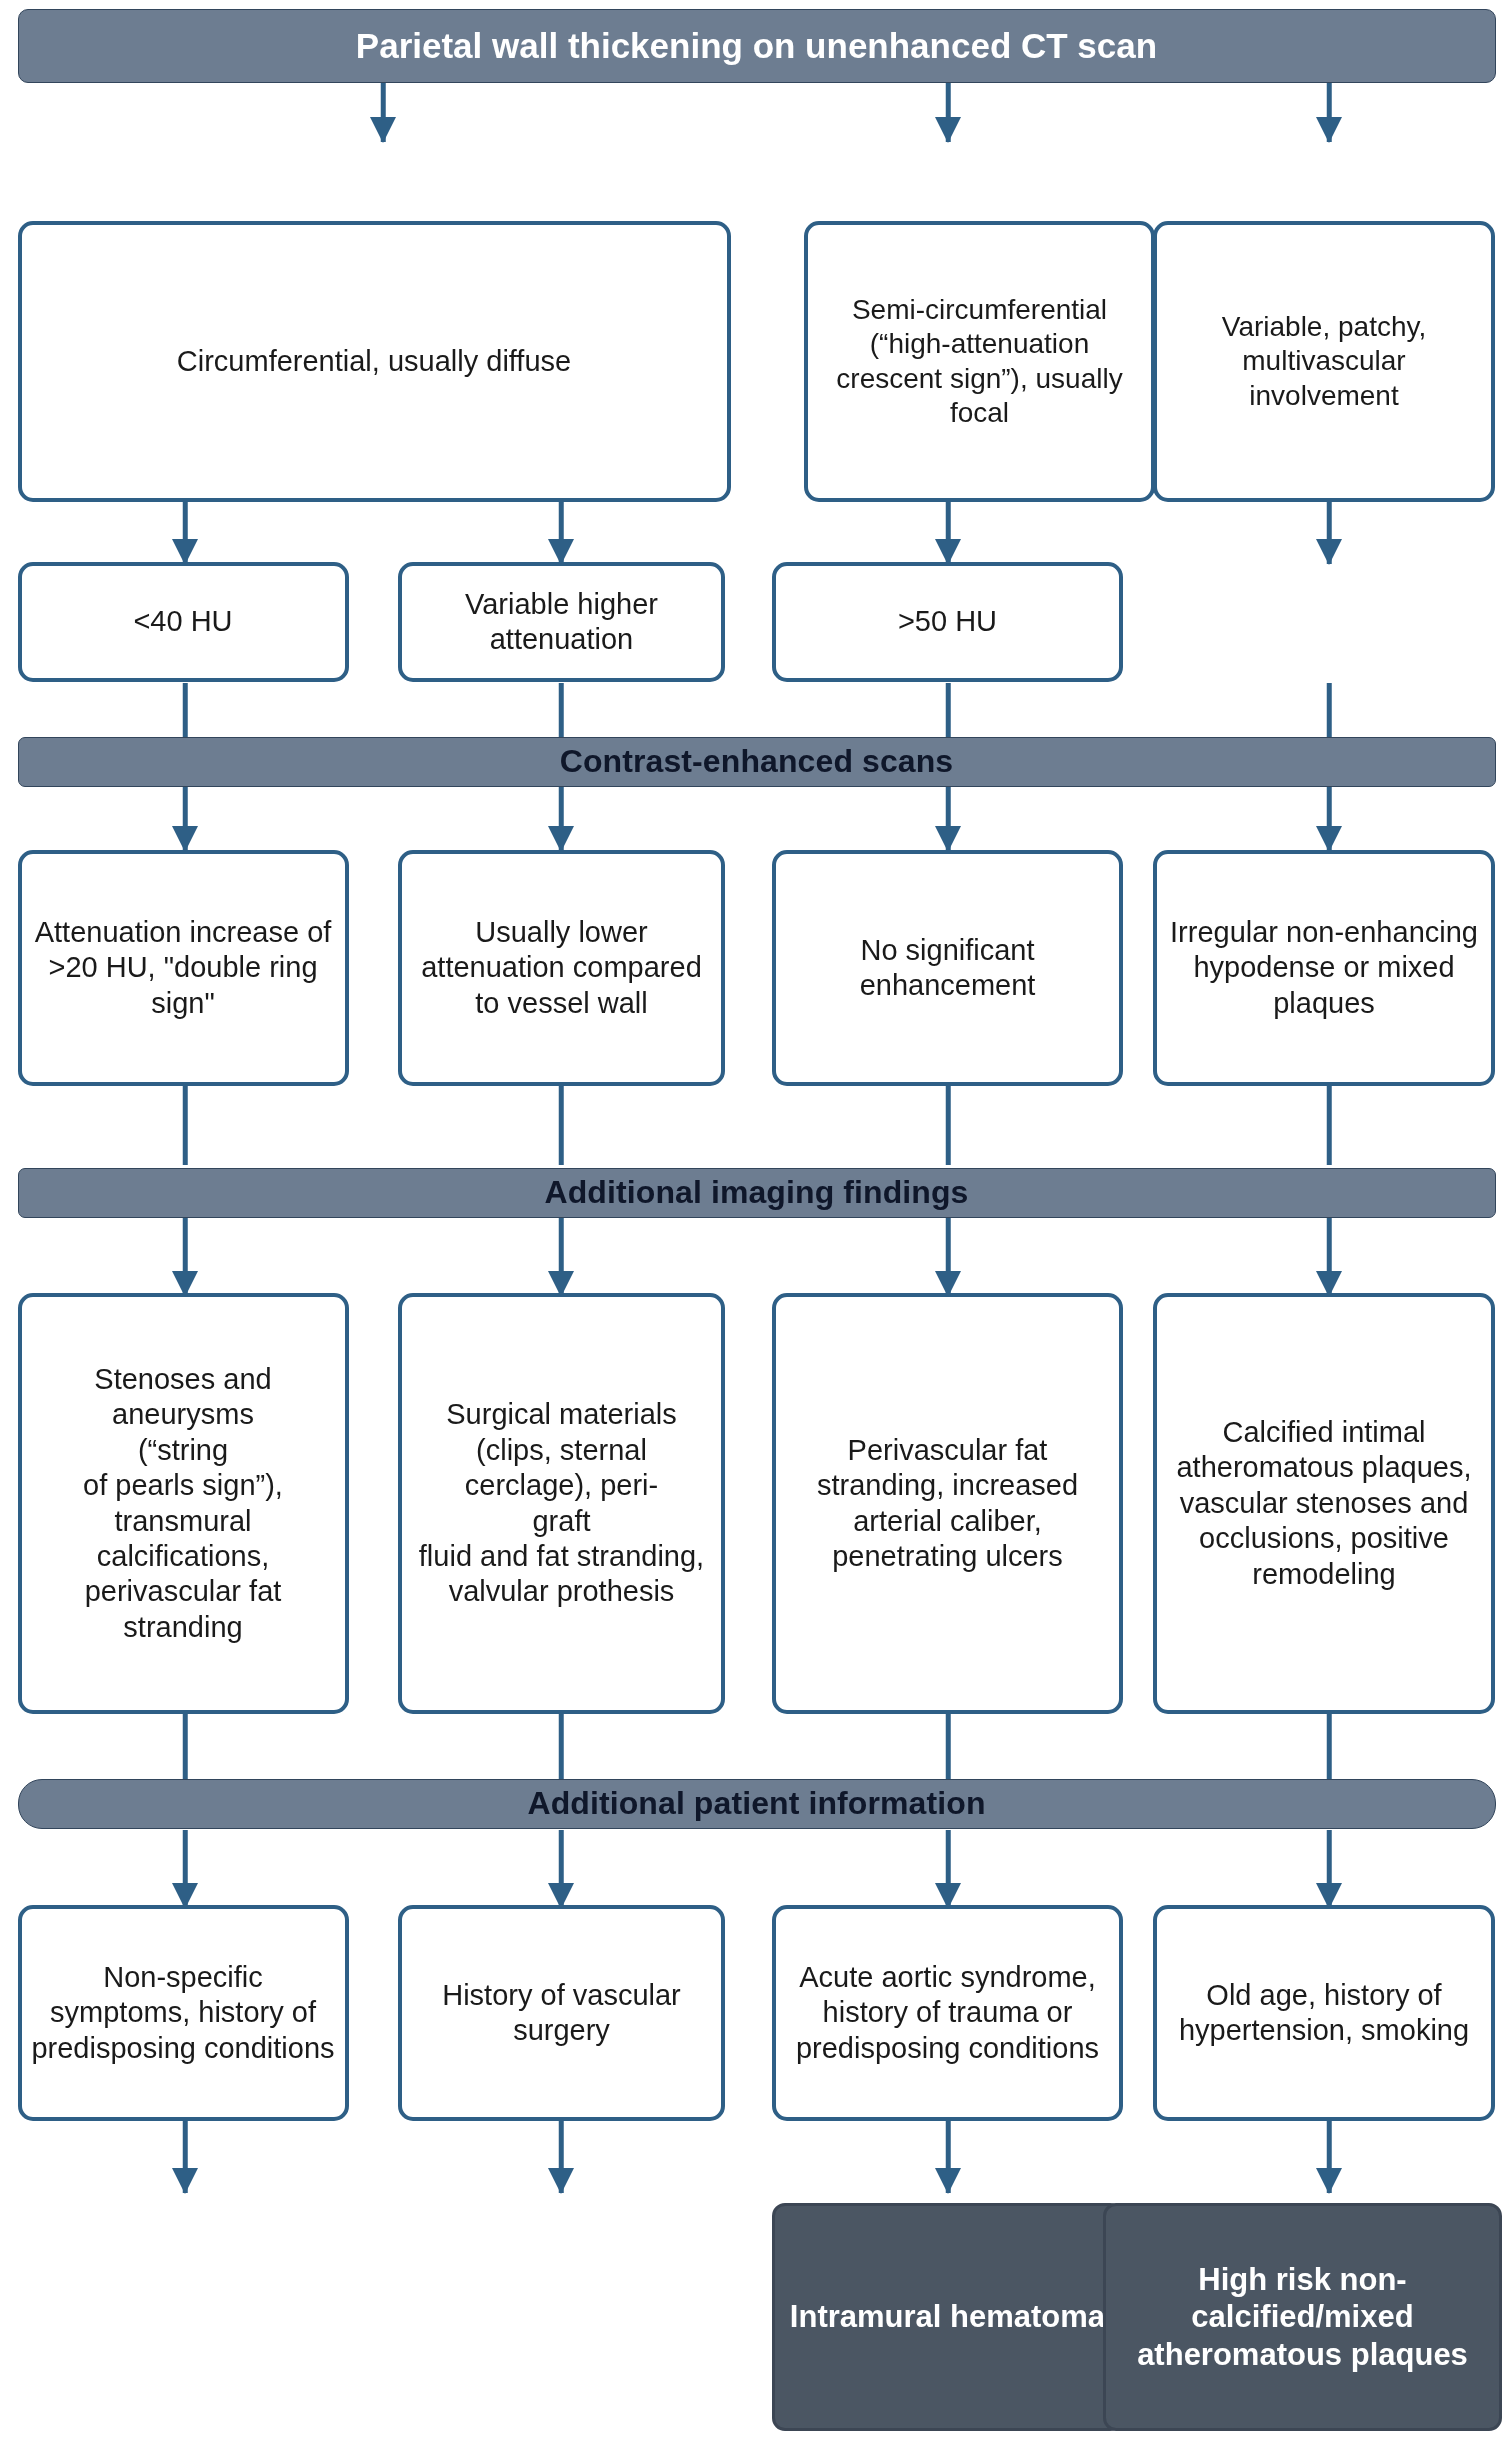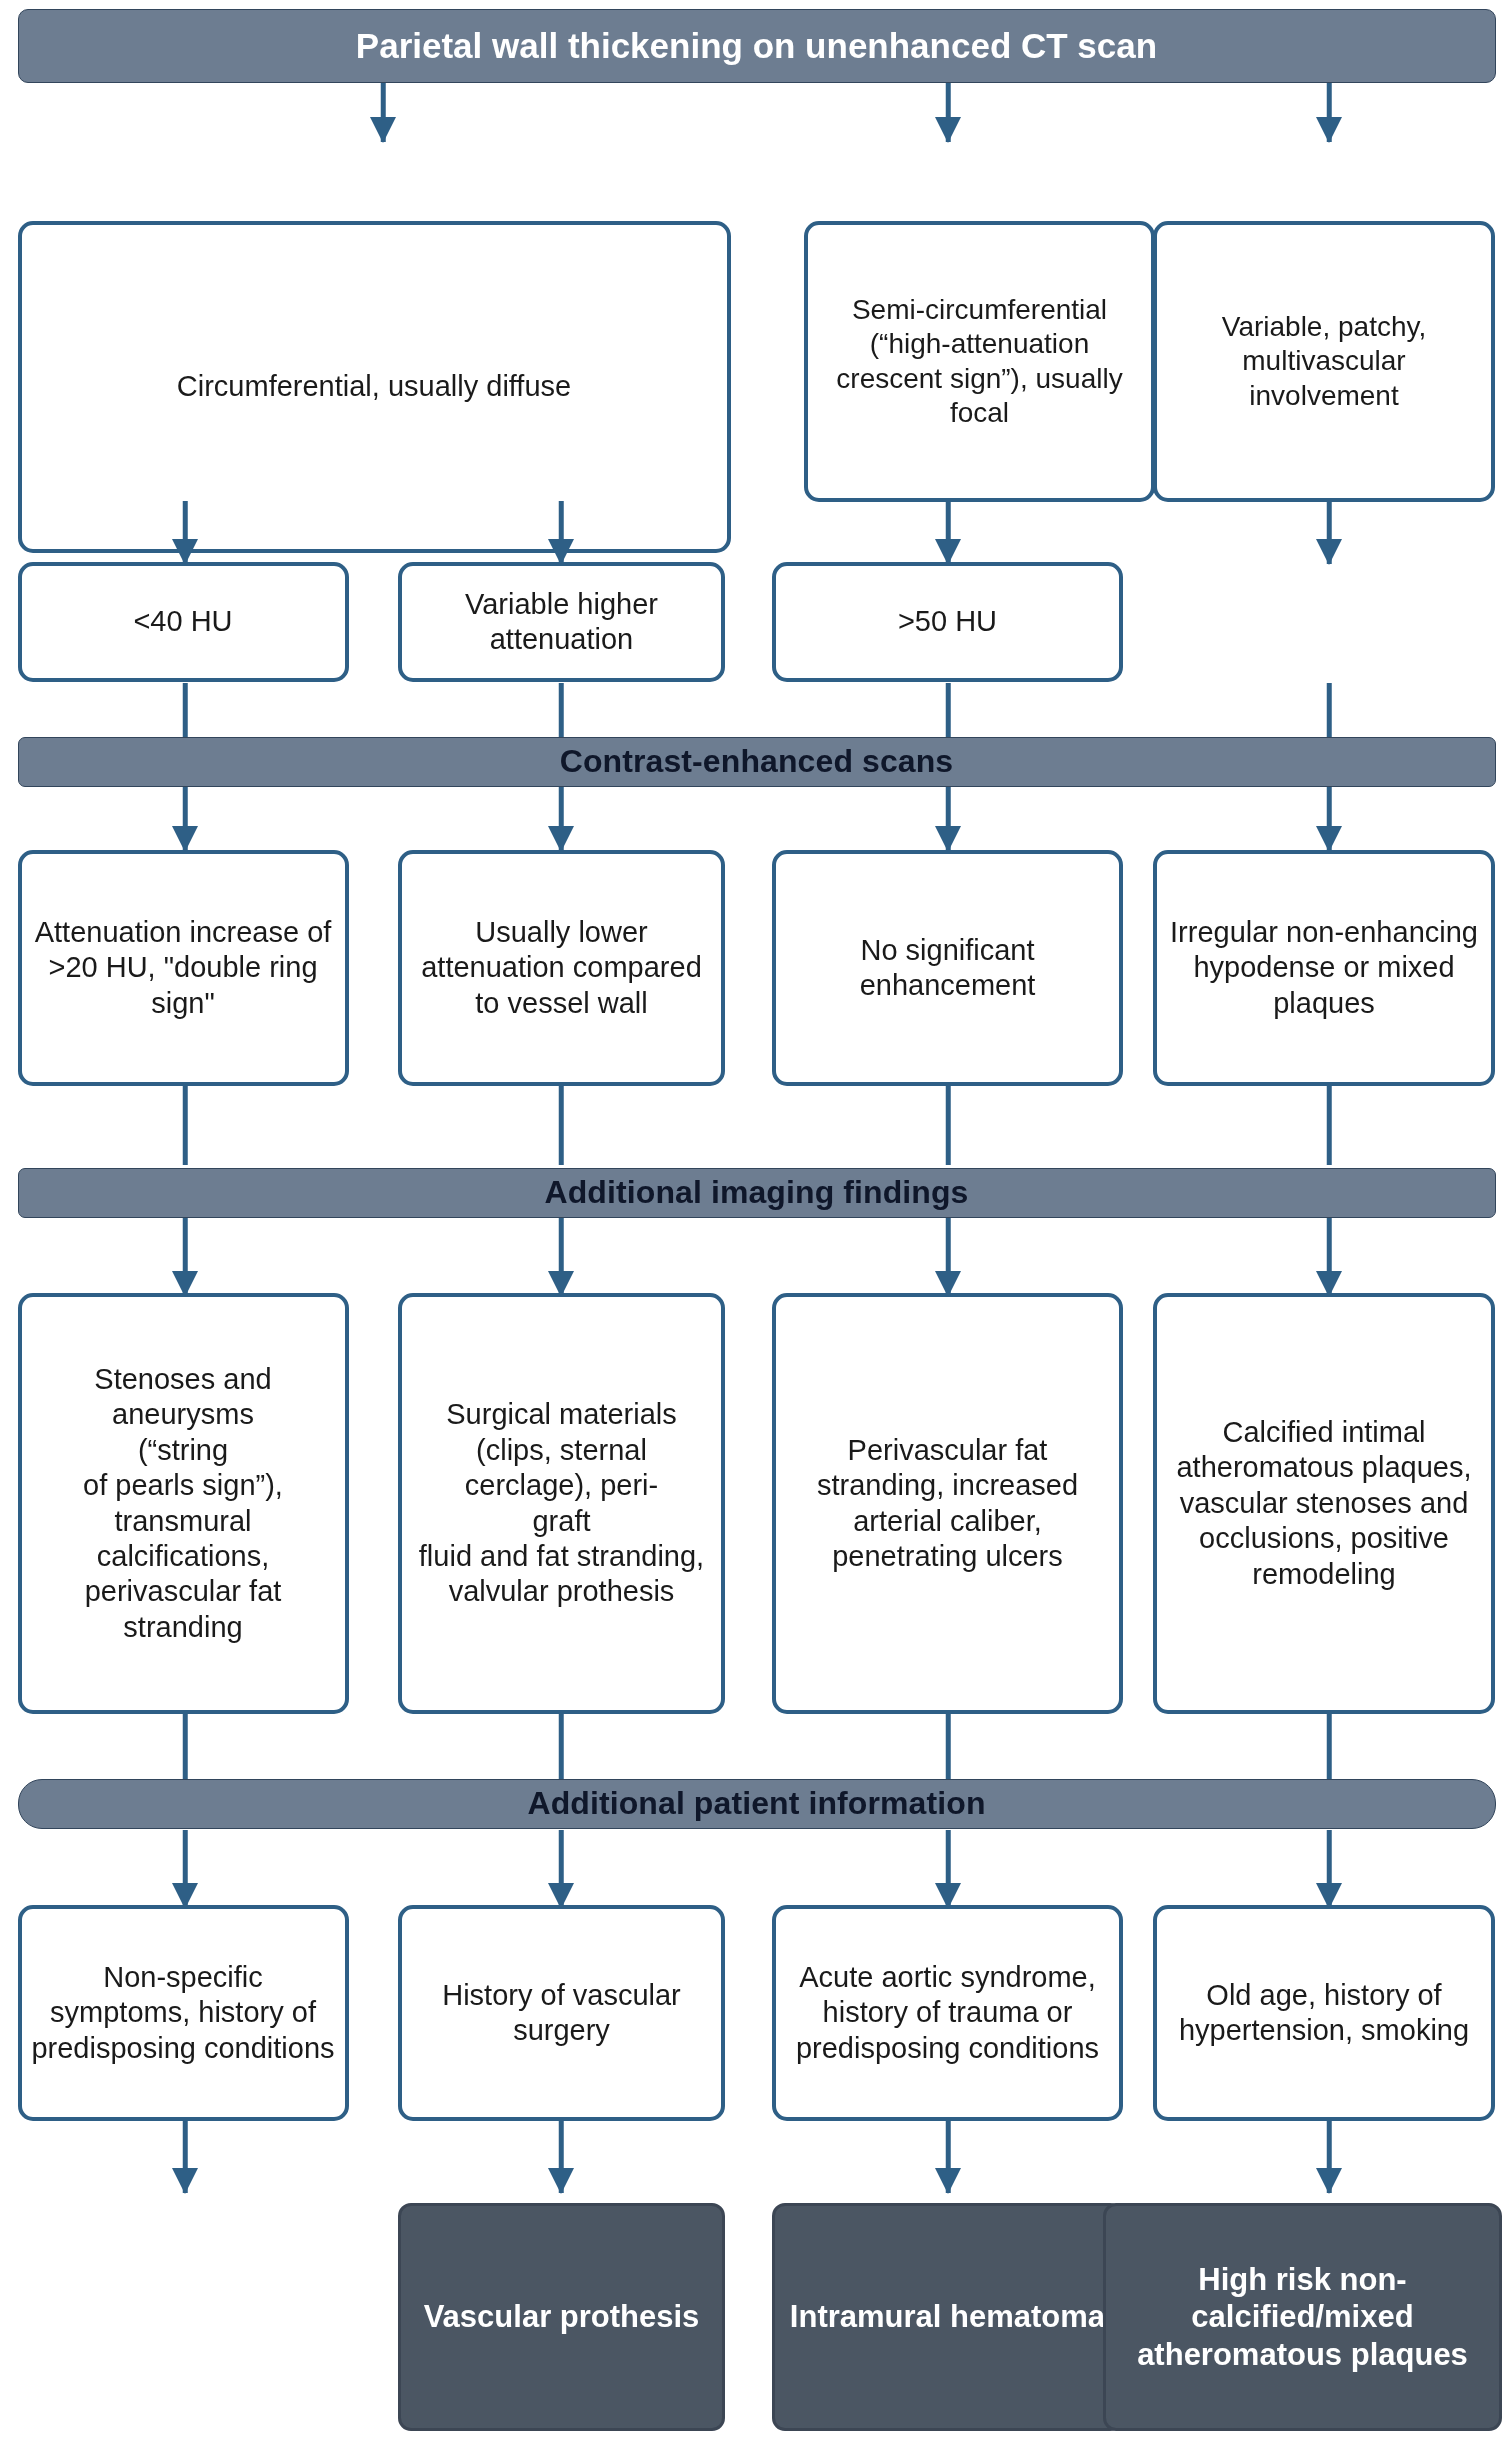--- a/index.html
+++ b/index.html
@@ -100,21 +100,21 @@
     </div>
   <div class="conn" style="left:933px;top:83px;width:30px;height:59px;">
     <div class="stem"></div>
       <div class="head"></div>
     </div>
   <div class="conn" style="left:1314px;top:83px;width:30px;height:59px;">
     <div class="stem"></div>
       <div class="head"></div>
     </div>
 
-  <div class="node box" style="left:17.5px;top:221px;width:713px;height:332px;">
+  <div class="node box" style="left:17.5px;top:221px;width:713px;height:281px;">
     <span class="txt">Circumferential, usually diffuse</span>
   </div>
 
   <div class="node box" style="left:804px;top:221px;width:351px;height:281px;font-size:28px;">
     <span class="txt">Semi-circumferential (“high-attenuation crescent sign”), usually focal</span>
   </div>
 
   <div class="node box" style="left:1153px;top:221px;width:342px;height:281px;font-size:28px;">
     <span class="txt">Variable, patchy, multivascular involvement</span>
   </div>
@@ -302,23 +302,20 @@
     </div>
   <div class="conn" style="left:933px;top:2120px;width:30px;height:73px;">
       <div class="stem"></div>
       <div class="head"></div>
     </div>
   <div class="conn" style="left:1314px;top:2120px;width:30px;height:73px;">
       <div class="stem"></div>
       <div class="head"></div>
     </div>
 
-  <div class="node terminal" style="left:398px;top:2203px;width:327px;height:228px;">
-    <span class="txt">Vascular prothesis</span>
-  </div>
   <div class="node terminal" style="left:772px;top:2203px;width:351px;height:228px;">
     <span class="txt">Intramural hematoma</span>
   </div>
   <div class="node terminal" style="left:1103px;top:2203px;width:399px;height:228px;">
     <span class="txt">High risk non-calcified/mixed atheromatous plaques</span>
   </div>
 
 </div>
 
 

